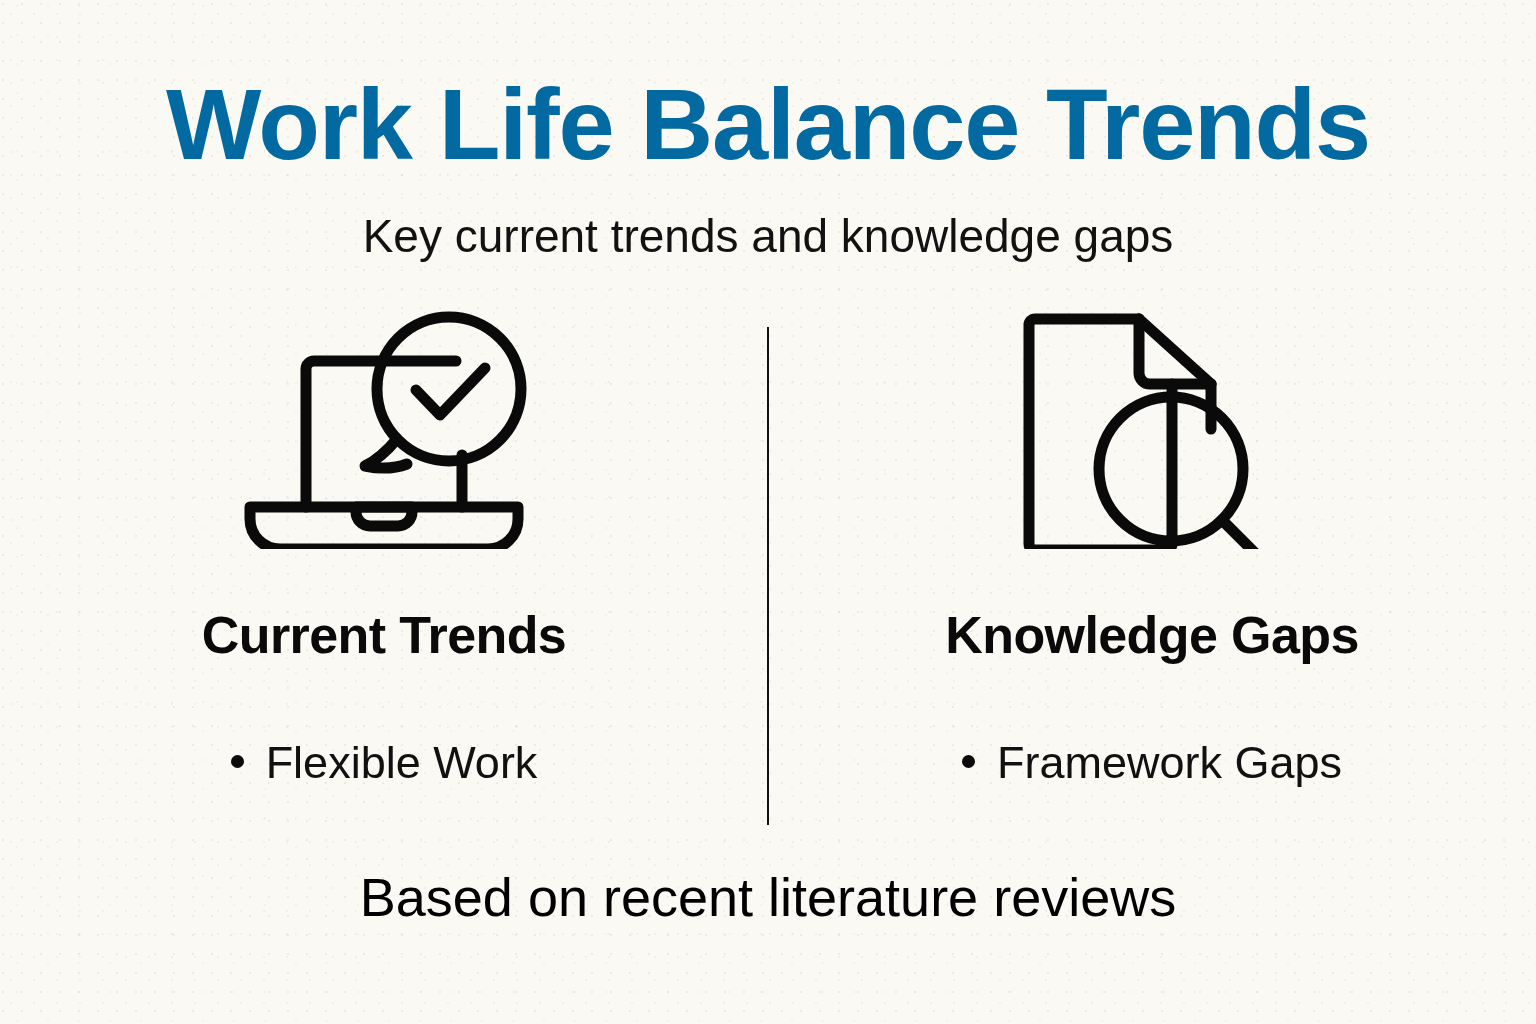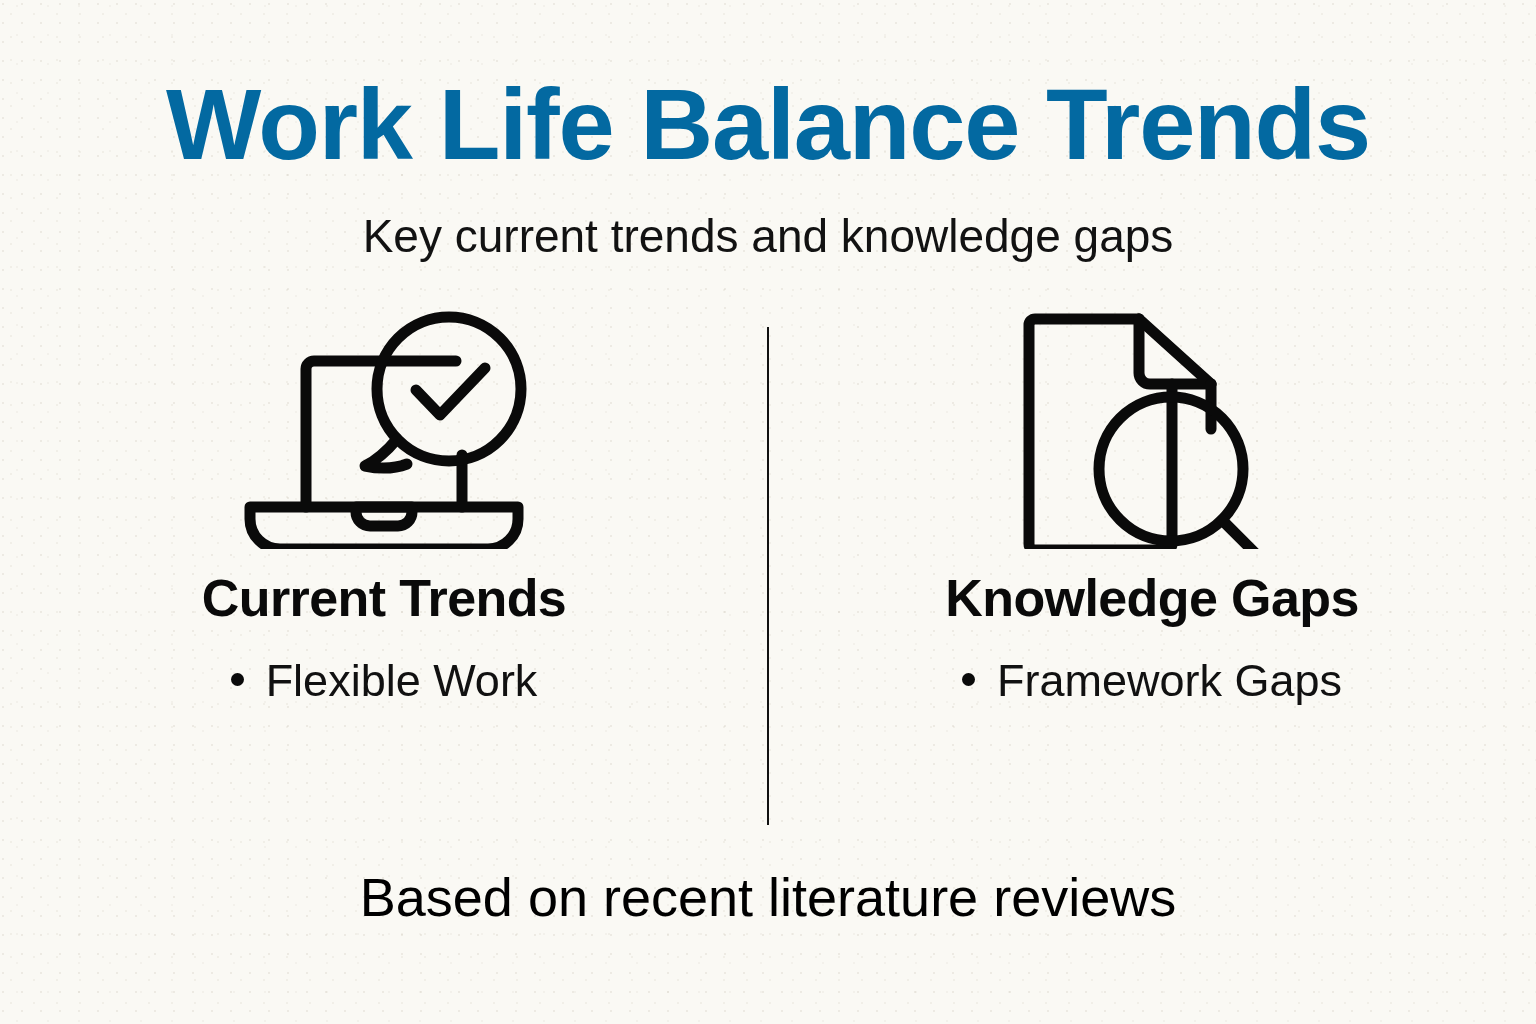--- a/index.html
+++ b/index.html
@@ -73,20 +73,21 @@
     height: 530px;
     display: flex;
     flex-direction: row;
   }
   .column {
     flex: 1 1 50%;
     display: flex;
     flex-direction: column;
     align-items: center;
     position: relative;
+    gap: 37px;
   }
   .icon-wrap {
     height: 240px;
     display: flex;
     align-items: center;
     justify-content: center;
   }
   .icon-wrap svg {
     display: block;
   }
@@ -95,21 +96,21 @@
     font-weight: 700;
     letter-spacing: -0.6px;
     line-height: 1.0;
     margin: 0;
     padding-top: 22px;
     color: #0a0a0a;
     white-space: nowrap;
   }
   .bullet-list {
     list-style: none;
-    margin: 0;
+    margin: 8px;
     padding: 34px 0 0 0;
   }
   .bullet-item {
     font-size: 45px;
     font-weight: 400;
     line-height: 1.0;
     color: #111111;
     padding-bottom: 31px;
     display: flex;
     align-items: baseline;

